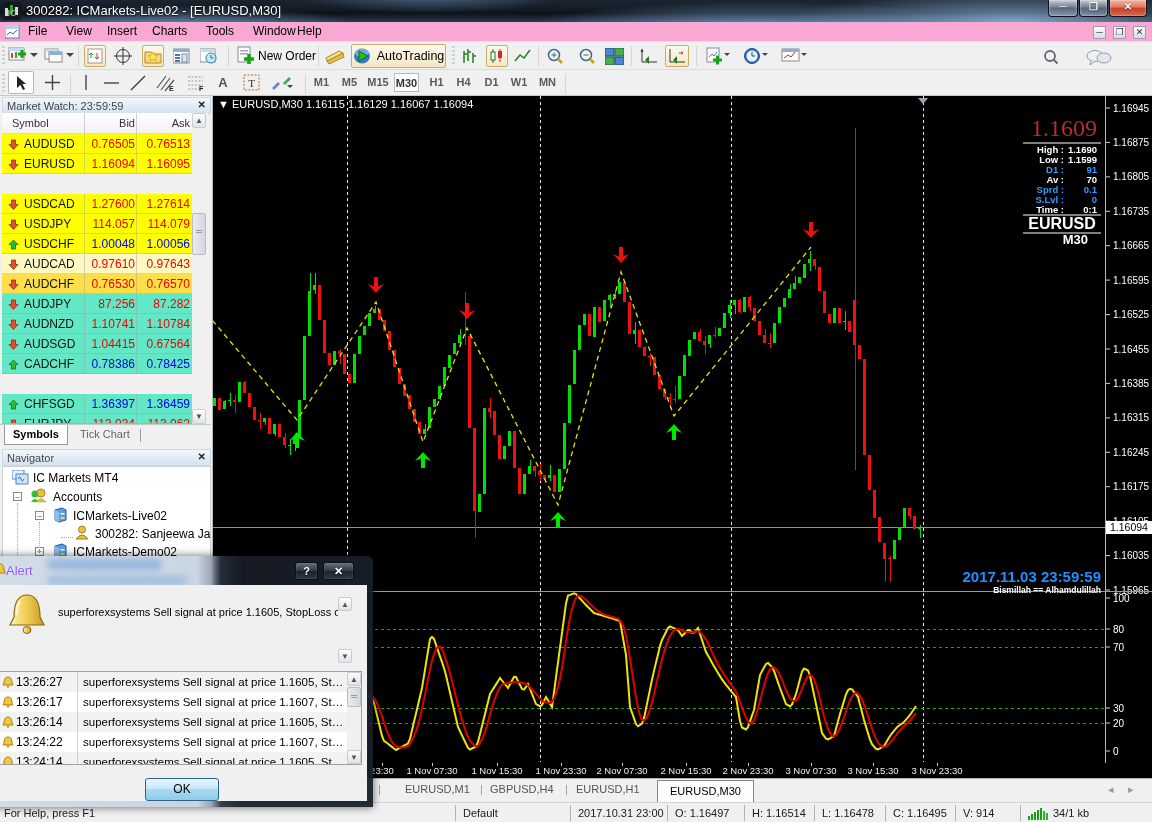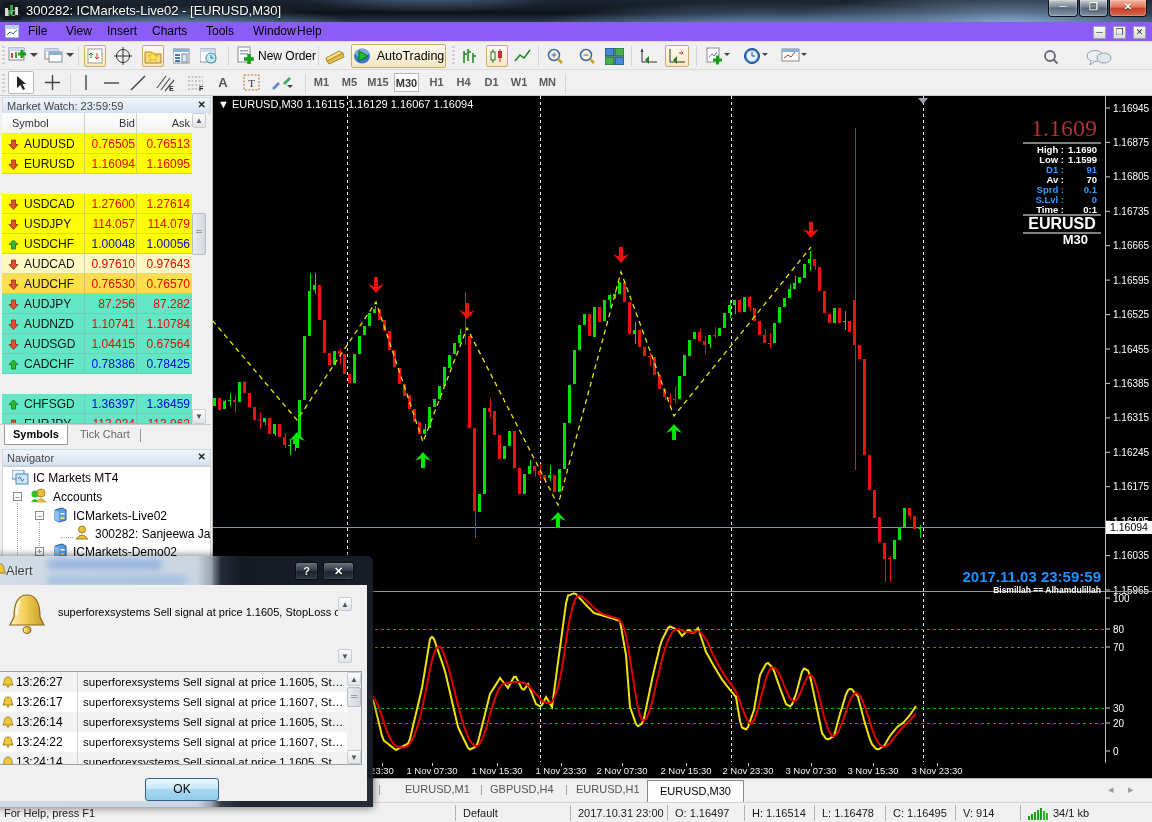--- a/index.html
+++ b/index.html
@@ -2,21 +2,21 @@
 <html><head><meta charset="utf-8"><style>
 *{margin:0;padding:0;box-sizing:border-box}
 html,body{width:1152px;height:822px;overflow:hidden;font-family:"Liberation Sans",sans-serif;background:#f0f0f0}
 .abs{position:absolute}
 #titlebar{position:absolute;left:0;top:0;width:1152px;height:22px;background:linear-gradient(180deg,#1b2431 0%,#151c26 40%,#0d121a 60%,#27394e 100%);overflow:hidden}
 #titlebar .sheen{position:absolute;left:0;top:0;width:1152px;height:22px;background:radial-gradient(ellipse 260px 34px at 180px 30px,rgba(130,175,215,.8),rgba(130,175,215,0) 72%),radial-gradient(ellipse 200px 30px at 430px -8px,rgba(120,160,200,.6),rgba(120,160,200,0) 70%),radial-gradient(ellipse 330px 40px at 760px 30px,rgba(130,172,214,.8),rgba(130,172,214,0) 72%),radial-gradient(ellipse 300px 40px at 1010px 22px,rgba(145,185,225,.85),rgba(145,185,225,0) 75%)}
 #titlebar .txt{position:absolute;left:26px;top:3px;color:#fff;font-size:13px;text-shadow:0 1px 2px #000}
 .winbtn{position:absolute;top:0;height:17px;border:1px solid #11131a;border-top:none;border-radius:0 0 4px 4px;background:linear-gradient(180deg,rgba(255,255,255,.75),rgba(200,210,220,.35) 45%,rgba(110,125,140,.45) 50%,rgba(160,175,190,.55));box-shadow:inset 0 0 2px rgba(255,255,255,.8)}
 .winbtn.close{background:linear-gradient(180deg,#f5b3a0 0%,#e2775c 45%,#c6402a 50%,#d6654a 100%)}
 .winbtn span{position:absolute;left:0;right:0;top:1px;text-align:center;color:#fff;font-size:10px;font-weight:bold;text-shadow:0 1px 1px #333}
-#menubar{position:absolute;left:0;top:22px;width:1152px;height:20px;background:#8b5cf6;border-bottom:1px solid #e2e2e2}
+#menubar{position:absolute;left:0;top:22px;width:1152px;height:20px;background:#f9a8d4;border-bottom:1px solid #e2e2e2}
 #menubar .mi{position:absolute;top:2px;font-size:12px;color:#000}
 .mdibtn{position:absolute;top:4px;width:13px;height:13px;border:1px solid #9aa0a8;background:linear-gradient(#fdfdfd,#d8dade);font-size:9px;line-height:11px;text-align:center;color:#333}
 #tb1{position:absolute;left:0;top:42px;width:1152px;height:28px;background:#f0f0f0;border-bottom:1px solid #dcdcdc}
 #tb2{position:absolute;left:0;top:70px;width:1152px;height:26px;background:#f0f0f0;border-bottom:1px solid #c8c8c8}
 .grip{position:absolute;top:4px;width:3px;height:20px;background:repeating-linear-gradient(180deg,#cdd2d8 0 2px,#f0f0f0 2px 4px)}
 .tsep{position:absolute;top:4px;width:1px;height:20px;background:#d6d6d6}
 .tbtn{position:absolute;display:flex;align-items:center;justify-content:center}
 .pressed{background:linear-gradient(#fef9ef,#f6e7c3);border:1px solid #ccab63;border-radius:2px}
 .tf{position:absolute;top:3px;height:19px;font-size:11px;font-weight:bold;color:#5a5a5a;text-align:center;line-height:18px}
 .tf.on{background:#fdfdfd;border:1px solid #b8b8b8;color:#333}
@@ -35,21 +35,21 @@
 .sbbtn{position:absolute;left:0;width:14px;height:15px;background:linear-gradient(#fdfdfd,#dfe3e8);border:1px solid #c8ccd2;border-radius:2px;text-align:center;font-size:8px;color:#555;line-height:14px}
 .sbthumb{position:absolute;left:0;width:14px;background:linear-gradient(90deg,#e8eaee,#d4d8de);border:1px solid #b8bcc4;border-radius:2px}
 #mwtabs{position:absolute;left:0px;top:328px;width:211px;height:21px;background:#f0f0f0;border-top:1px solid #c8c8c8}
 .mwtab{position:absolute;top:0px;font-size:11px;color:#666;padding:3px 8px}
 .mwtab.on{background:#fff;border:1px solid #999;border-top:none;color:#000;font-weight:bold;height:20px}
 #nav{position:absolute;left:2px;top:370px;width:209px;height:110px;background:#fff;border:1px solid #d0d0d0}
 .ni{position:absolute;font-size:12px;color:#000}
 #alert{position:absolute;left:-8px;top:556px;width:381px;height:251px;z-index:50;border-radius:6px 6px 0 0;box-shadow:0 0 8px rgba(0,0,0,.6)}
 #alert .frame{position:absolute;left:0;top:0;width:381px;height:251px;border-radius:6px 6px 0 0;background:linear-gradient(90deg,rgba(208,219,230,.97) 0,rgba(200,212,225,.96) 205px,rgba(150,160,175,.93) 219px,rgba(40,48,62,.93) 229px,rgba(22,27,37,.94) 250px,rgba(25,31,42,.94) 100%)}
 #alert .client{position:absolute;left:6px;top:29px;width:369px;height:216px;background:#f0f0f0}
-#alert .atitle{position:absolute;left:14px;top:7px;font-size:13px;color:#404040;text-shadow:0 0 3px rgba(255,255,255,.9)}
+#alert .atitle{position:absolute;left:14px;top:7px;font-size:13px;color:#8b5cf6;text-shadow:0 0 3px rgba(255,255,255,.9)}
 .abtn{position:absolute;top:6px;height:18px;border:1px solid #0c0e12;border-radius:3px;background:linear-gradient(180deg,rgba(180,195,210,.5),rgba(90,100,115,.4) 48%,rgba(35,42,55,.55) 52%,rgba(70,82,100,.5));box-shadow:inset 0 0 1px rgba(255,255,255,.6)}
 .abtn span{position:absolute;left:0;right:0;top:2px;text-align:center;color:#fff;font-size:11px;font-weight:bold;text-shadow:0 1px 1px #000}
 #alist{position:absolute;left:0px;top:86px;width:364px;height:94px;background:#fff;border:1px solid #a0a0a0;overflow:hidden}
 .arow{position:absolute;left:0;width:348px;height:20px;font-size:12px;color:#000}
 .arow .tm{position:absolute;left:17px;top:3px}
 .arow .ms{position:absolute;left:84px;top:4px;white-space:nowrap;font-size:11.5px}
 .arow .vs{position:absolute;left:78px;top:0;width:1px;height:20px;background:#d0d0d0}
 #okbtn{position:absolute;left:147px;top:193px;width:74px;height:23px;border:1px solid #2c628b;border-radius:3px;background:linear-gradient(#e9f6fd,#c9e8f8 45%,#a9d9f2 50%,#90cbe8);text-align:center;font-size:12px;line-height:21px;color:#000}
 #chartwrap{position:absolute;left:213px;top:96px;width:939px;height:667px;background:#000}
 #timeaxis{position:absolute;left:213px;top:763px;width:939px;height:15px;background:#000;overflow:hidden}
@@ -965,21 +965,21 @@
 <div class="tick" style="left:724px"></div>
 </div>
 <div id="tabbar">
 <div class="ctab" style="left:148px">1</div>
 <div class="ctabsep" style="left:165px">|</div>
 <div class="ctab" style="left:192px">EURUSD,M1</div>
 <div class="ctabsep" style="left:267px">|</div>
 <div class="ctab" style="left:277px">GBPUSD,H4</div>
 <div class="ctabsep" style="left:352px">|</div>
 <div class="ctab" style="left:363px">EURUSD,H1</div>
-<div class="ctab on" style="left:434px">EURUSD,M30</div>
+<div class="ctab on" style="left:444px">EURUSD,M30</div>
 <div class="ctabsep" style="left:895px">◂</div>
 <div class="ctabsep" style="left:915px">▸</div>
 </div>
 <div id="statusbar">
 <div class="abs" style="left:4px;top:4px">For Help, press F1</div>
 <div class="stsep" style="left:455px"></div>
 <div class="abs" style="left:463px;top:4px">Default</div>
 <div class="stsep" style="left:570px"></div>
 <div class="abs" style="left:578px;top:4px">2017.10.31 23:00</div>
 <div class="stsep" style="left:667px"></div>

